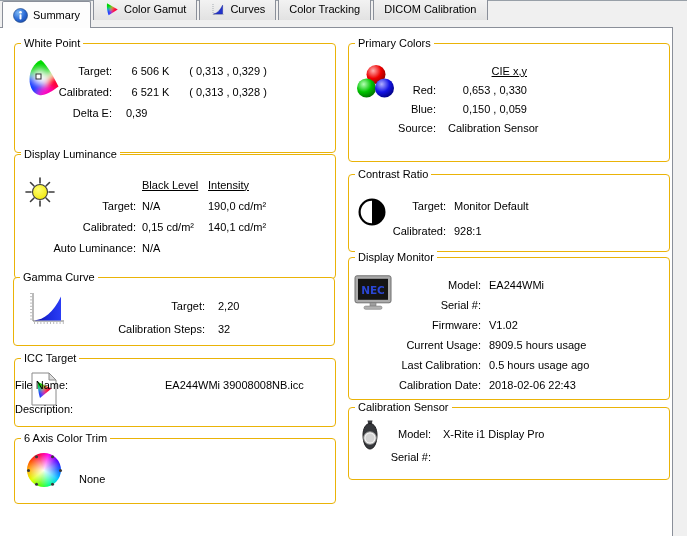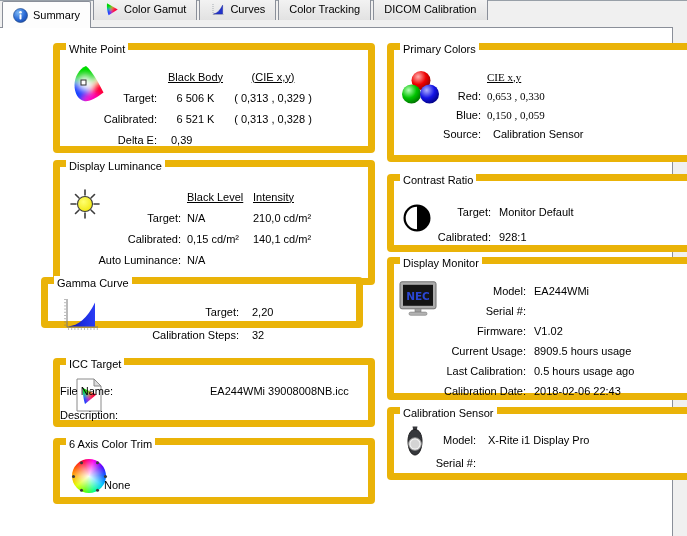--- a/index.html
+++ b/index.html
@@ -14,68 +14,68 @@
        border-radius:2px 2px 0 0;cursor:default;white-space:nowrap;}
   .tab.active{height:26px;margin-bottom:0;background:#fdfdfd;z-index:4;}
   .tab-icon{display:inline-flex;width:15px;height:15px;}
   .tab-icon svg{width:15px;height:15px;}
 
   
   .panel{position:absolute;top:27px;left:0;width:673px;height:509px;background:#fff;
          border-top:1px solid #8a8f99;border-right:1px solid #8a8f99;box-sizing:border-box;z-index:2;}
 
   
-  .group{position:absolute;border:7px solid #eab308;border-radius:4px;background:#fff;box-sizing:border-box;margin-left:39px;}
+  .group{position:absolute;border:1px solid #eab308;border-radius:4px;background:#fff;box-sizing:border-box;}
   .legend{position:absolute;top:-8px;left:6px;background:#fff;padding:0 3px;line-height:14px;}
   .icon-abs{position:absolute;display:inline-flex;}
 
   .row{display:flex;align-items:center;}
   .hdr{text-decoration:underline;}
 
   
   .g-wp{left:14px;top:15px;width:322px;height:110px;}
   .wp-grid{position:absolute;left:0;top:16px;width:100%;}
   .wp-grid .row{height:21px;}
   .wp-lbl{width:103px;padding-right:6px;box-sizing:border-box;text-align:right;}
   .wp-c1{width:65px;text-align:center;}
   .wp-c2{width:90px;text-align:center;}
   .wp-val{padding-left:8px;}
 
   
-  .g-dl{left:14px;top:132px;width:322px;height:125px;}
+  .g-dl{left:14px;top:126px;width:322px;height:125px;}
   .dl-grid{position:absolute;left:0;top:19px;width:100%;}
   .dl-grid .row{height:21px;}
   .dl-lbl{width:127px;padding-right:6px;box-sizing:border-box;text-align:right;}
   .dl-c1{width:66px;text-align:left;}
   .dl-c2{text-align:left;}
 
   
-  .g-gc{left:2px;top:249px;width:322px;height:51px;}
+  .g-gc{left:13px;top:249px;width:322px;height:69px;}
   .gc-grid{position:absolute;left:0;top:16px;width:100%;}
   .gc-grid .row{height:23px;}
   .gc-lbl{width:197px;padding-right:6px;box-sizing:border-box;text-align:right;}
   .gc-val{padding-left:7px;}
 
   
   .g-icc{left:14px;top:330px;width:322px;height:69px;}
   .icc-grid{position:absolute;left:0;top:14px;width:100%;}
   .icc-grid .row{height:24px;}
   .icc-lbl{width:147px;padding-right:6px;box-sizing:border-box;text-align:left;}
   .icc-val{padding-left:3px;white-space:nowrap;}
 
   
   .g-ax{left:14px;top:410px;width:322px;height:66px;}
-  .ax-val{position:absolute;left:44px;top:34px;}
+  .ax-val{position:absolute;left:64px;top:34px;}
 
   
   .g-pc{left:348px;top:15px;width:322px;height:119px;}
   .pc-grid{position:absolute;left:0;top:17px;width:100%;}
   .pc-grid .row{height:19px;}
   .pc-lbl{width:93px;padding-right:6px;box-sizing:border-box;text-align:right;}
-  .pc-val{width:85px;text-align:left;font-family:Liberation Serif, serif;}
+  .pc-val{width:85px;text-align:right;}
   .pc-src{padding-left:6px;white-space:nowrap;}
 
   
   .g-cr{left:348px;top:146px;width:322px;height:78px;}
   .cr-grid{position:absolute;left:0;top:18px;width:100%;}
   .cr-grid .row{height:25px;}
   .cr-lbl{width:103px;padding-right:6px;box-sizing:border-box;text-align:right;}
   .cr-val{padding-left:2px;}
 
   
@@ -186,25 +186,20 @@
                 <circle cx="33" cy="29" r="13" fill="#ff0030"></circle>
                 <circle cx="21" cy="37" r="9" fill="#ff00c0"></circle>
                 <circle cx="14" cy="18" r="6" fill="#ffffff"></circle>
               </g>
             </g>
             <rect x="10" y="15" width="5" height="5" fill="#ffffff" stroke="#303030" stroke-width="1"></rect>
           </svg>
       </span>
       <div class="wp-grid">
         <div class="row">
-          <span class="wp-lbl"></span>
-          <span class="wp-c1 hdr">Black Body</span>
-          <span class="wp-c2 hdr">(CIE x,y)</span>
-        </div>
-        <div class="row">
           <span class="wp-lbl">Target:</span>
           <span class="wp-c1">6 506 K</span>
           <span class="wp-c2">( 0,313 , 0,329 )</span>
         </div>
         <div class="row">
           <span class="wp-lbl">Calibrated:</span>
           <span class="wp-c1">6 521 K</span>
           <span class="wp-c2">( 0,313 , 0,328 )</span>
         </div>
         <div class="row">
@@ -239,21 +234,21 @@
       </span>
       <div class="dl-grid">
         <div class="row">
           <span class="dl-lbl"></span>
           <span class="dl-c1 hdr">Black Level</span>
           <span class="dl-c2 hdr">Intensity</span>
         </div>
         <div class="row">
           <span class="dl-lbl">Target:</span>
           <span class="dl-c1">N/A</span>
-          <span class="dl-c2">210,0 cd/m²</span>
+          <span class="dl-c2">190,0 cd/m²</span>
         </div>
         <div class="row">
           <span class="dl-lbl">Calibrated:</span>
           <span class="dl-c1">0,15 cd/m²</span>
           <span class="dl-c2">140,1 cd/m²</span>
         </div>
         <div class="row">
           <span class="dl-lbl">Auto Luminance:</span>
           <span class="dl-c1">N/A</span>
           <span class="dl-c2"></span>

